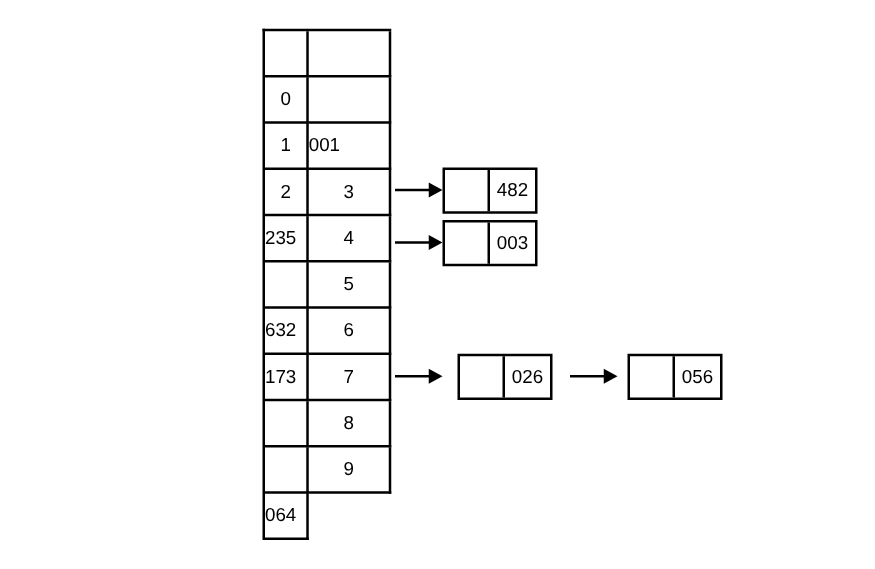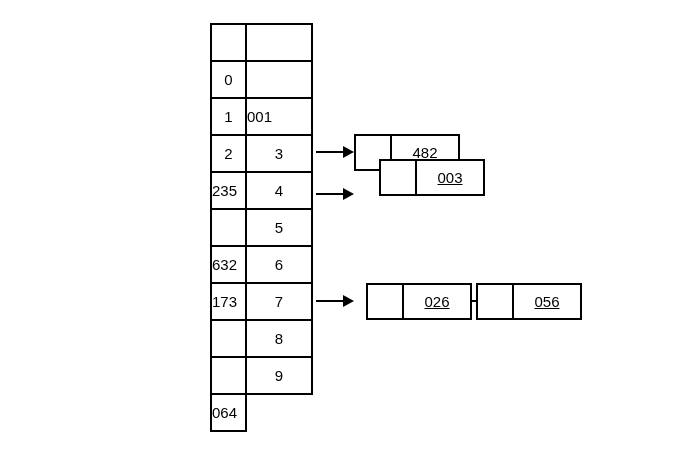--- a/index.html
+++ b/index.html
@@ -46,25 +46,24 @@
     display: flex;
     border: 2px solid #000;
     background: #ffffff;
     height: 33px;
   }
   .node .ptr {
     width: 34px;
     border-right: 2px solid #000;
   }
   .node .data {
-    width: 66px;
+    width: 36px;
     display: flex;
     align-items: center;
     justify-content: center;
-    text-decoration: underline;
   }
 
   
   .arrow { position: absolute; height: 12px; }
   .arrow .shaft {
     position: absolute;
     left: 0;
     top: 5px;
     height: 2px;
     background: #000;
@@ -138,28 +137,28 @@
   <div class="arrow" style="left:456px; top:295px; width:38px;">
     <div class="shaft"></div>
     <div class="head"></div>
   </div>
 
   <div class="node" style="left:354px; top:134px;">
     <div class="ptr"></div>
     <div class="data">482</div>
   </div>
 
-  <div class="node" style="left:354px; top:159px;margin-left:25px;">
+  <div class="node" style="left:354px; top:176px;">
     <div class="ptr"></div>
     <div class="data">003</div>
   </div>
 
   <div class="node" style="left:366px; top:283px;">
     <div class="ptr"></div>
     <div class="data">026</div>
   </div>
 
-  <div class="node" style="left:476px; top:283px;justify-content:flex-end;">
+  <div class="node" style="left:502px; top:283px;justify-content:flex-end;">
     <div class="ptr"></div>
     <div class="data">056</div>
   </div>
 
 </div>
 
 </body></html>

